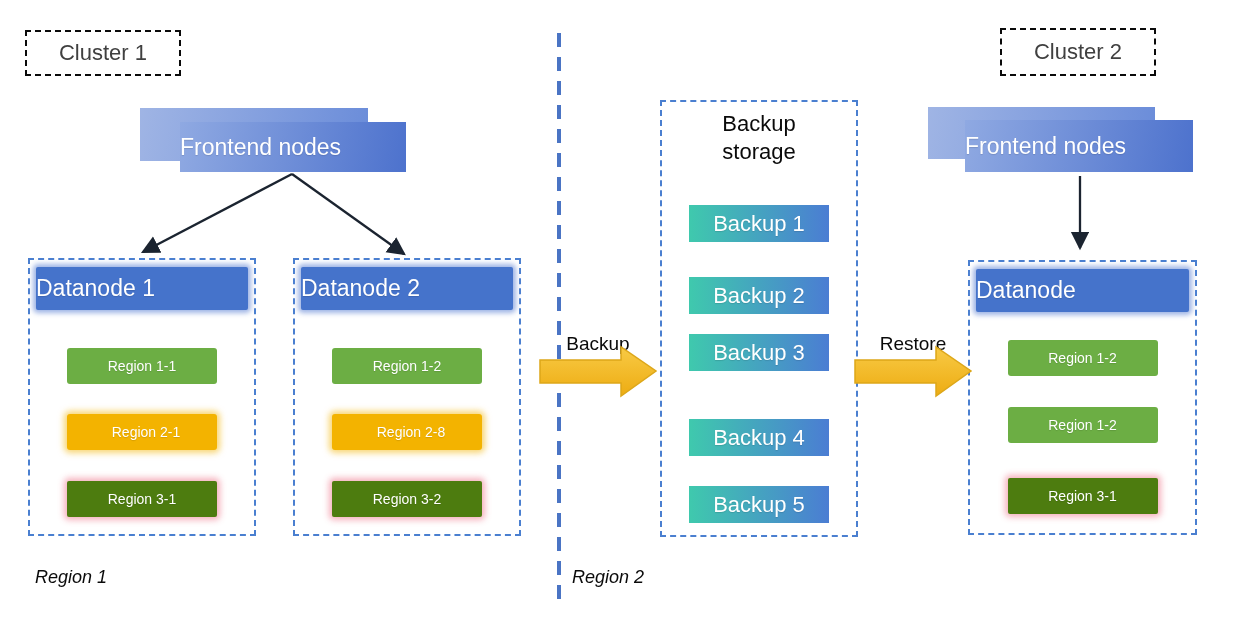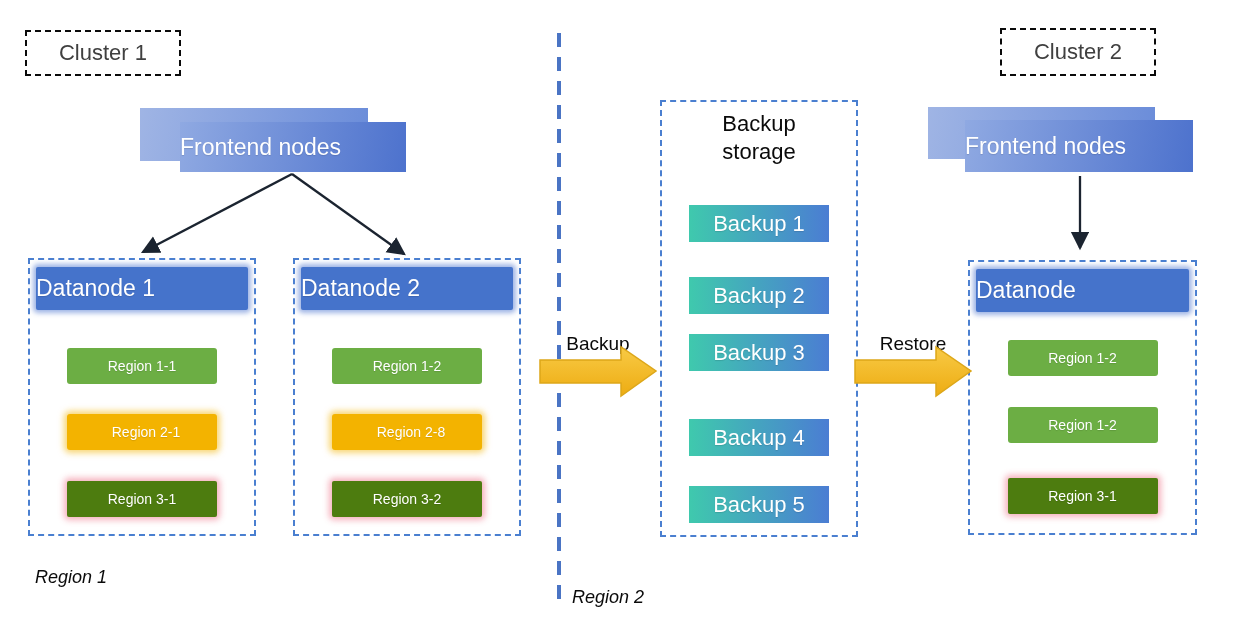--- a/index.html
+++ b/index.html
@@ -210,21 +210,21 @@
     </div>
     <div class="region r-green" style="top:145px;">
       <span>Region 1-2</span>
     </div>
     <div class="region r-red" style="top:216px;">
       <span>Region 3-1</span>
     </div>
   </div>
 
   <div class="abs bottom-label" style="left:35px; top:567px;">Region 1</div>
-  <div class="abs bottom-label" style="left:572px; top:567px;margin-top:20px;">Region 2</div>
+  <div class="abs bottom-label" style="left:572px; top:567px;">Region 2</div>
 
   <svg class="overlay" width="1234" height="632" viewBox="0 0 1234 632">
     <defs>
       <marker id="arrowhead" markerWidth="9" markerHeight="9" refX="7" refY="4" orient="auto">
         <path d="M0,0 L8,4 L0,8 z" fill="#1b2430"></path>
       </marker>
       <linearGradient id="goldGrad" x1="0" y1="0" x2="0" y2="1">
         <stop offset="0" stop-color="#f8ca45"></stop>
         <stop offset="1" stop-color="#edac12"></stop>
       </linearGradient>

